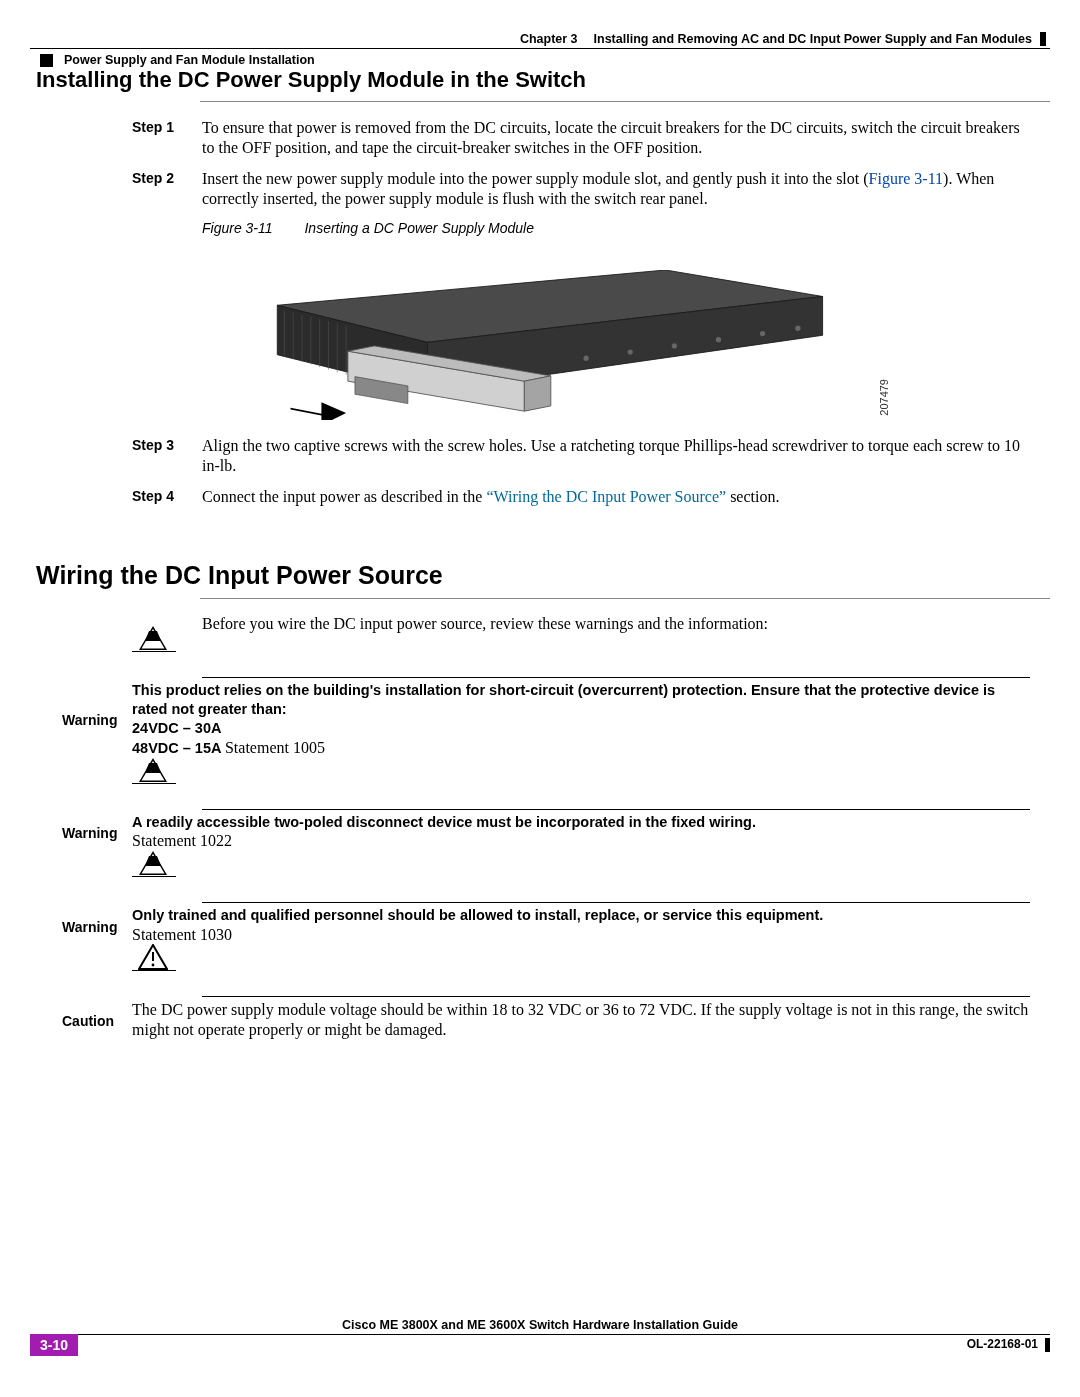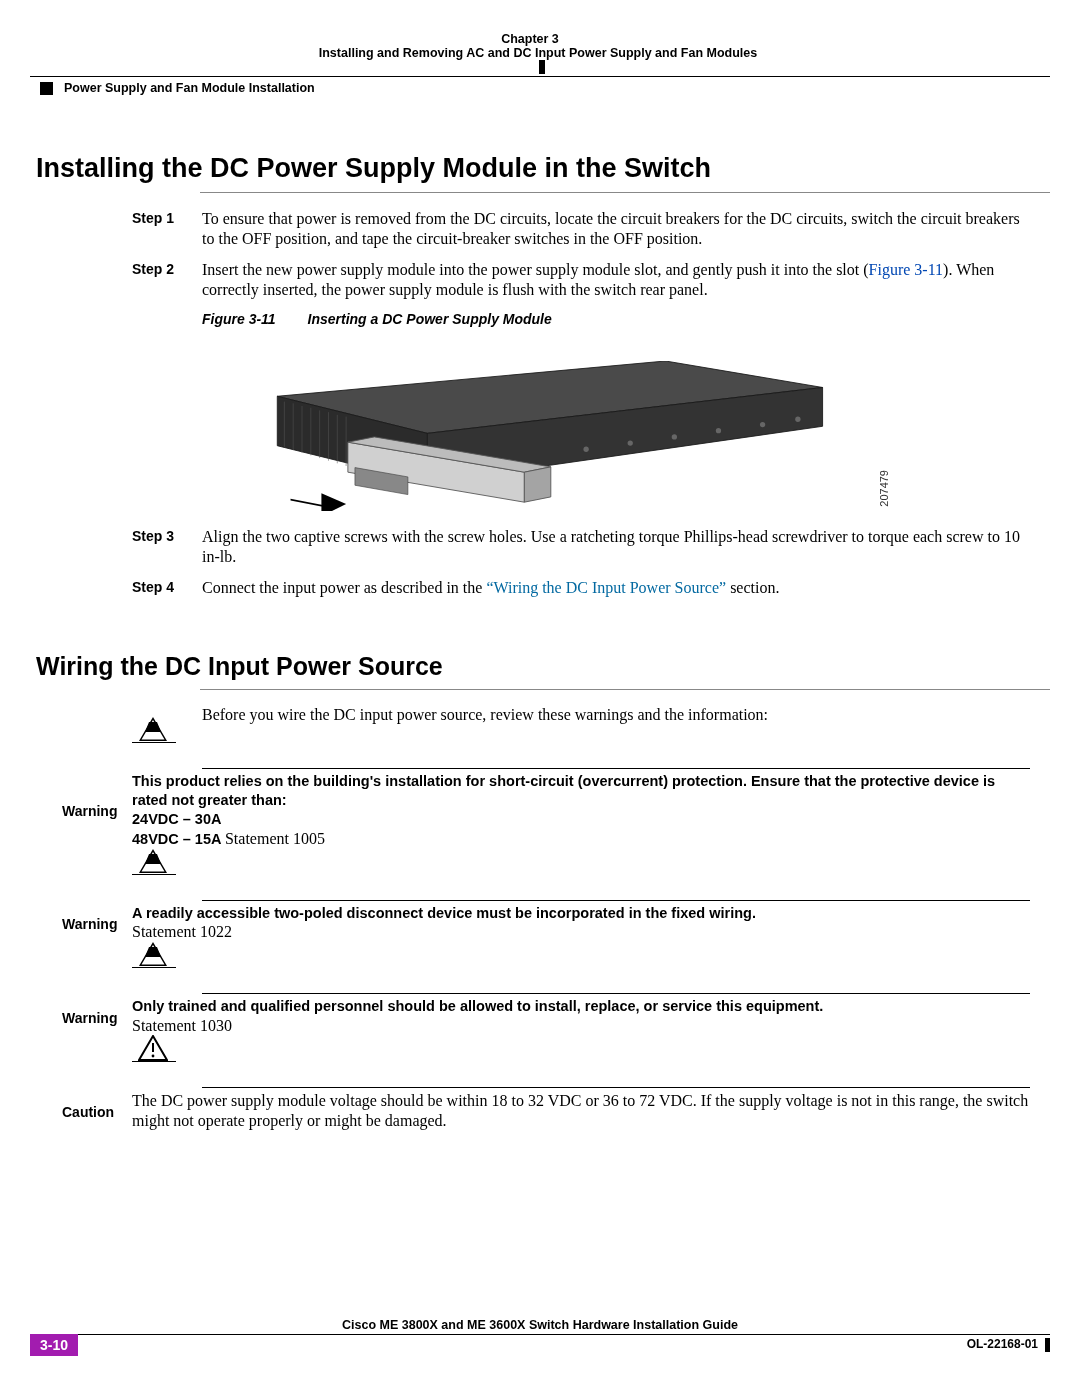--- a/index.html
+++ b/index.html
@@ -17,21 +17,20 @@
     position: relative;
   }
   .header-line {
     display: flex;
     justify-content: flex-end;
     align-items: center;
     font-family: Arial, Helvetica, sans-serif;
     font-size: 12.5px;
     font-weight: bold;
     padding-right: 4px;
-    flex-direction: column;
   }
   .header-line .chap { margin-right: 16px; }
   .header-line .end-mark {
     width: 6px; height: 14px; background: #000; display: inline-block;
     margin-left: 8px;
   }
   .sub-header-line {
     display: flex;
     align-items: center;
     font-family: Arial, Helvetica, sans-serif;
@@ -47,22 +46,21 @@
     left: 40px;
   }
   hr.header-rule {
     border: none;
     border-top: 1px solid #000;
     margin: 2px 0 2px 0;
   }
   .section-title {
     font-family: Arial, Helvetica, sans-serif;
     font-weight: bold;
-    font-size: 27px;
-    margin-top: 58px;
+    font-size: 22px;
     margin-bottom: 8px;
     padding-left: 6px;
   }
   .section-rule {
     border: none;
     border-top: 1px solid #888;
     margin-left: 170px;
     margin-bottom: 16px;
   }
   .step-row {
@@ -80,21 +78,21 @@
     font-size: 14px;
     width: 70px;
     flex-shrink: 0;
     padding-top: 1px;
   }
   .step-body { flex: 1; font-family: 'Times New Roman', Times, serif; }
   .step-body .xref { color: #0047b3; }
   .step-body .quoted-link { color: #0369a1; }
   .fig-caption {
     font-family: Arial, Helvetica, sans-serif;
-    font-weight: bold;
+    font-weight: normal;
     font-style: italic;
     font-size: 14px;
     margin-left: 172px;
     margin-bottom: 10px;
   }
   .fig-caption .fignum { margin-right: 28px; }
   .figure-wrap {
     margin-left: 172px;
     margin-right: 180px;
     position: relative;

